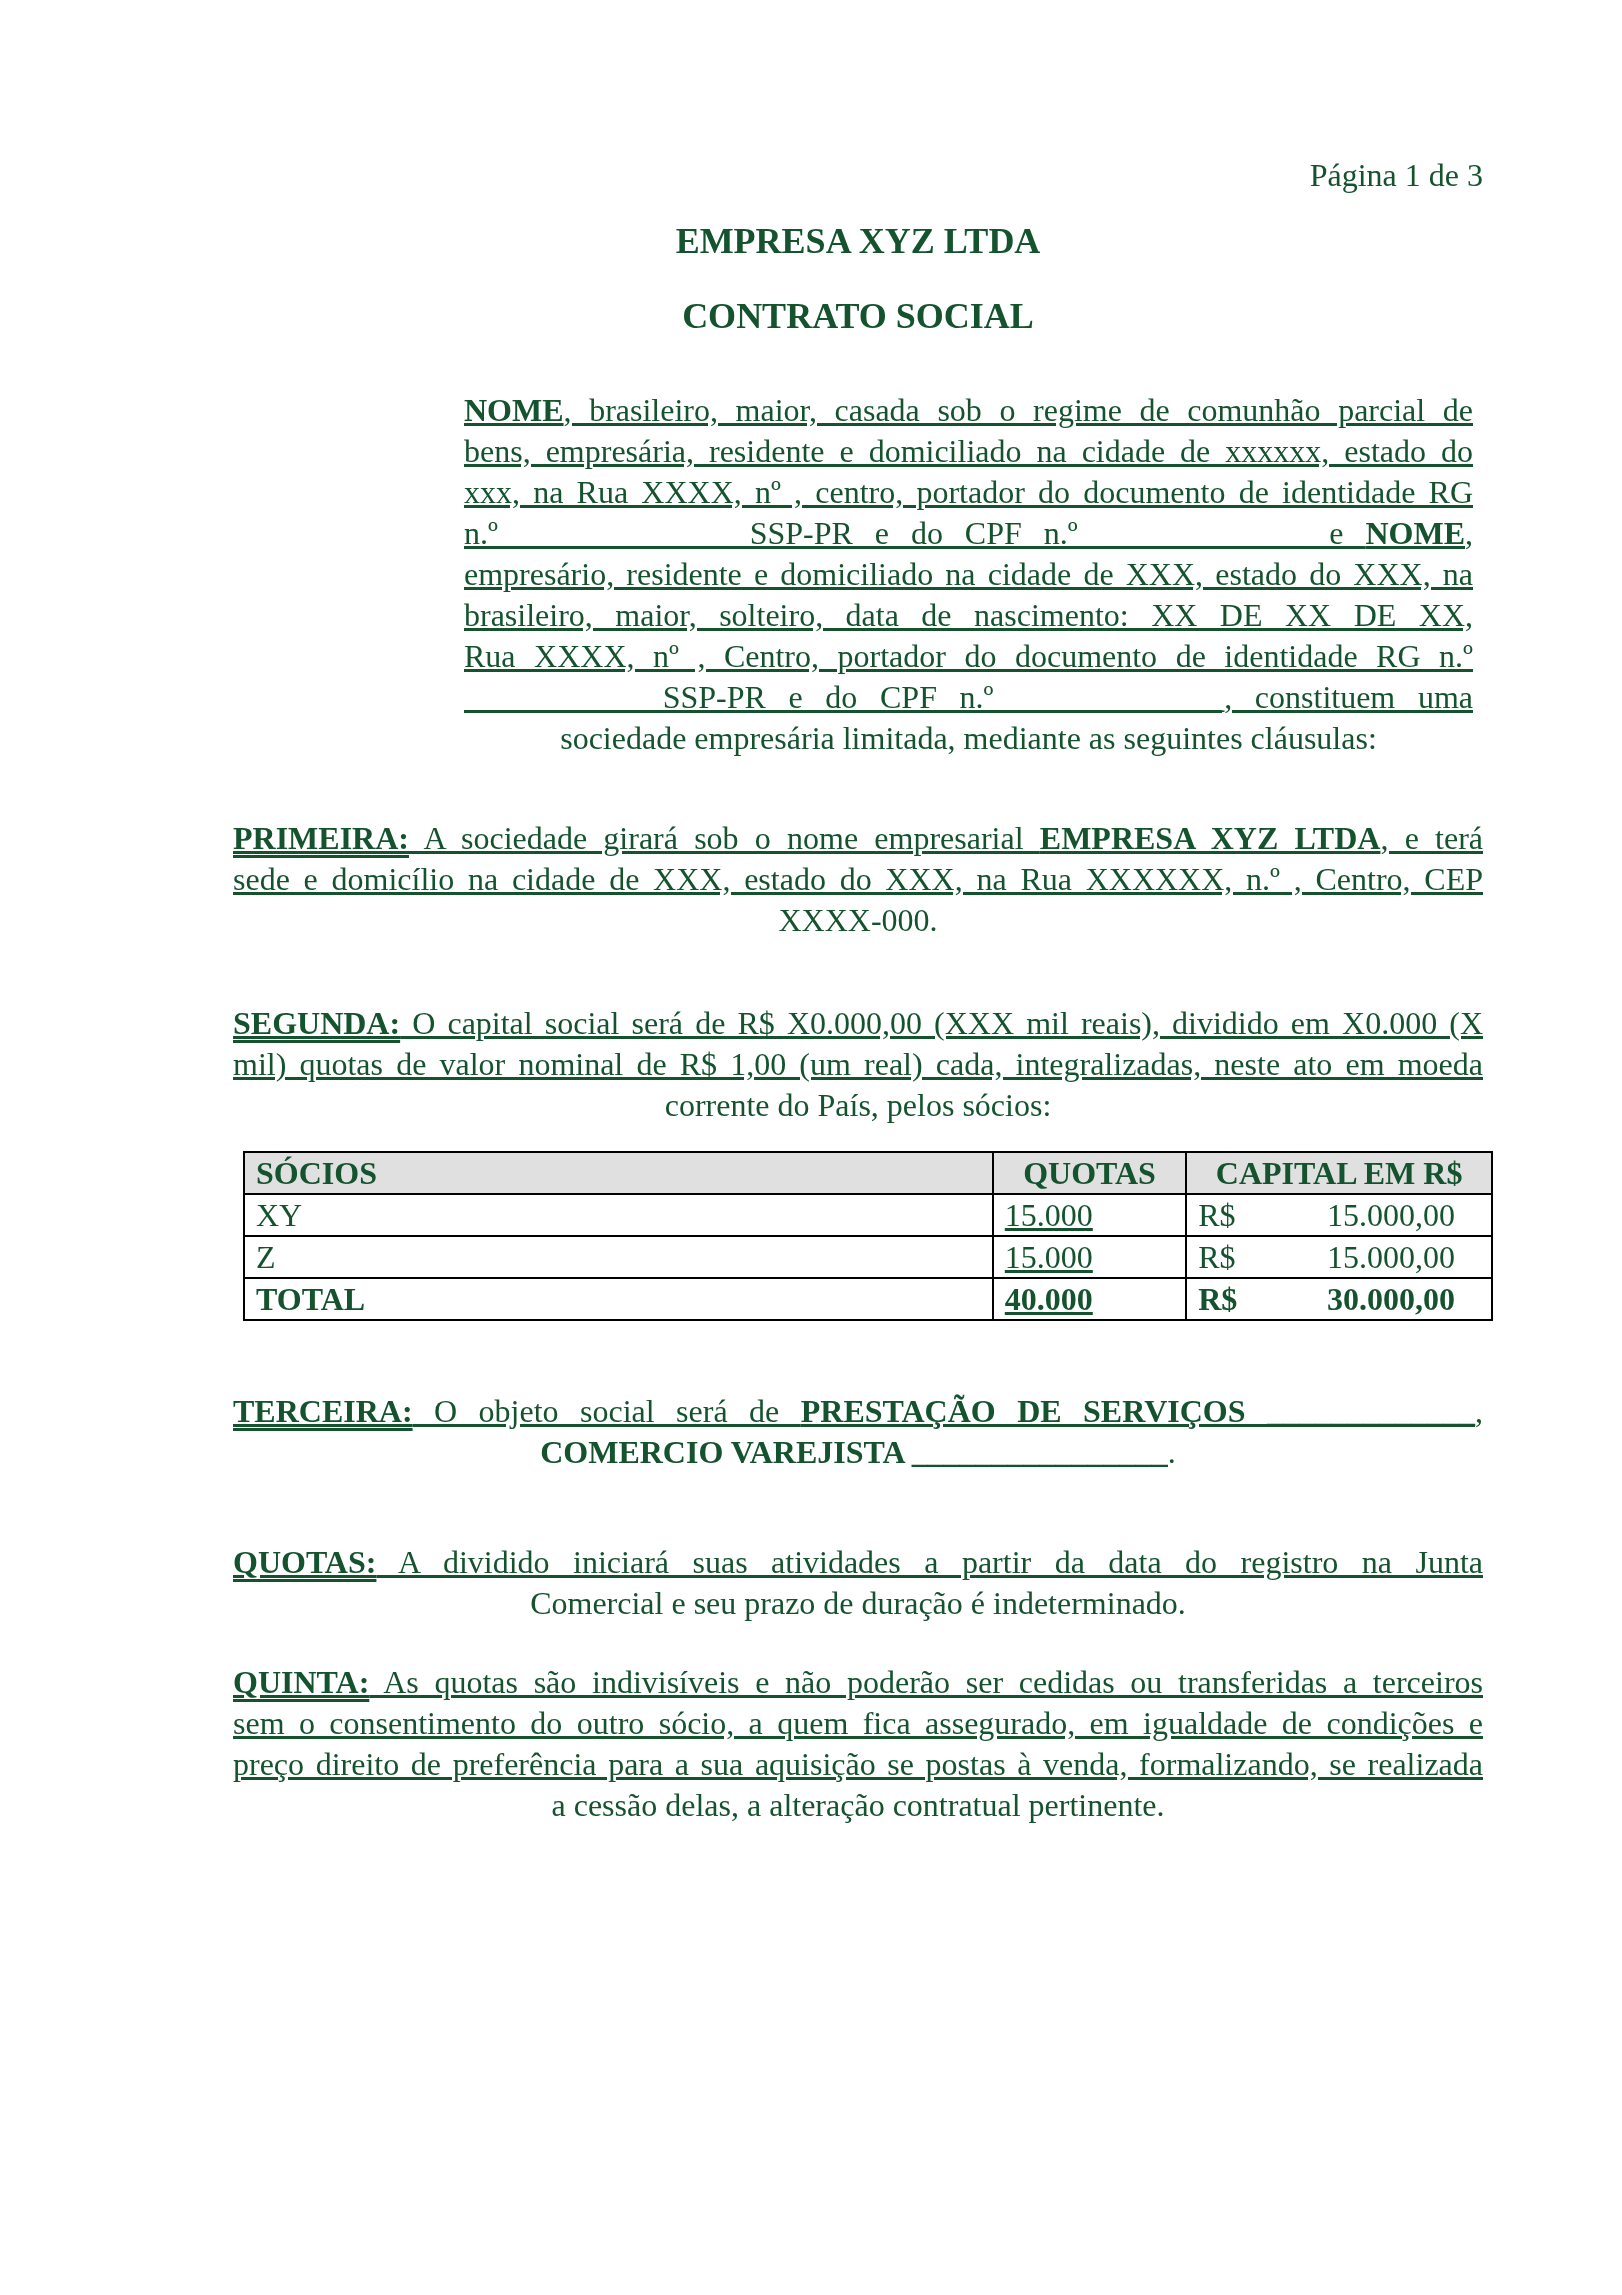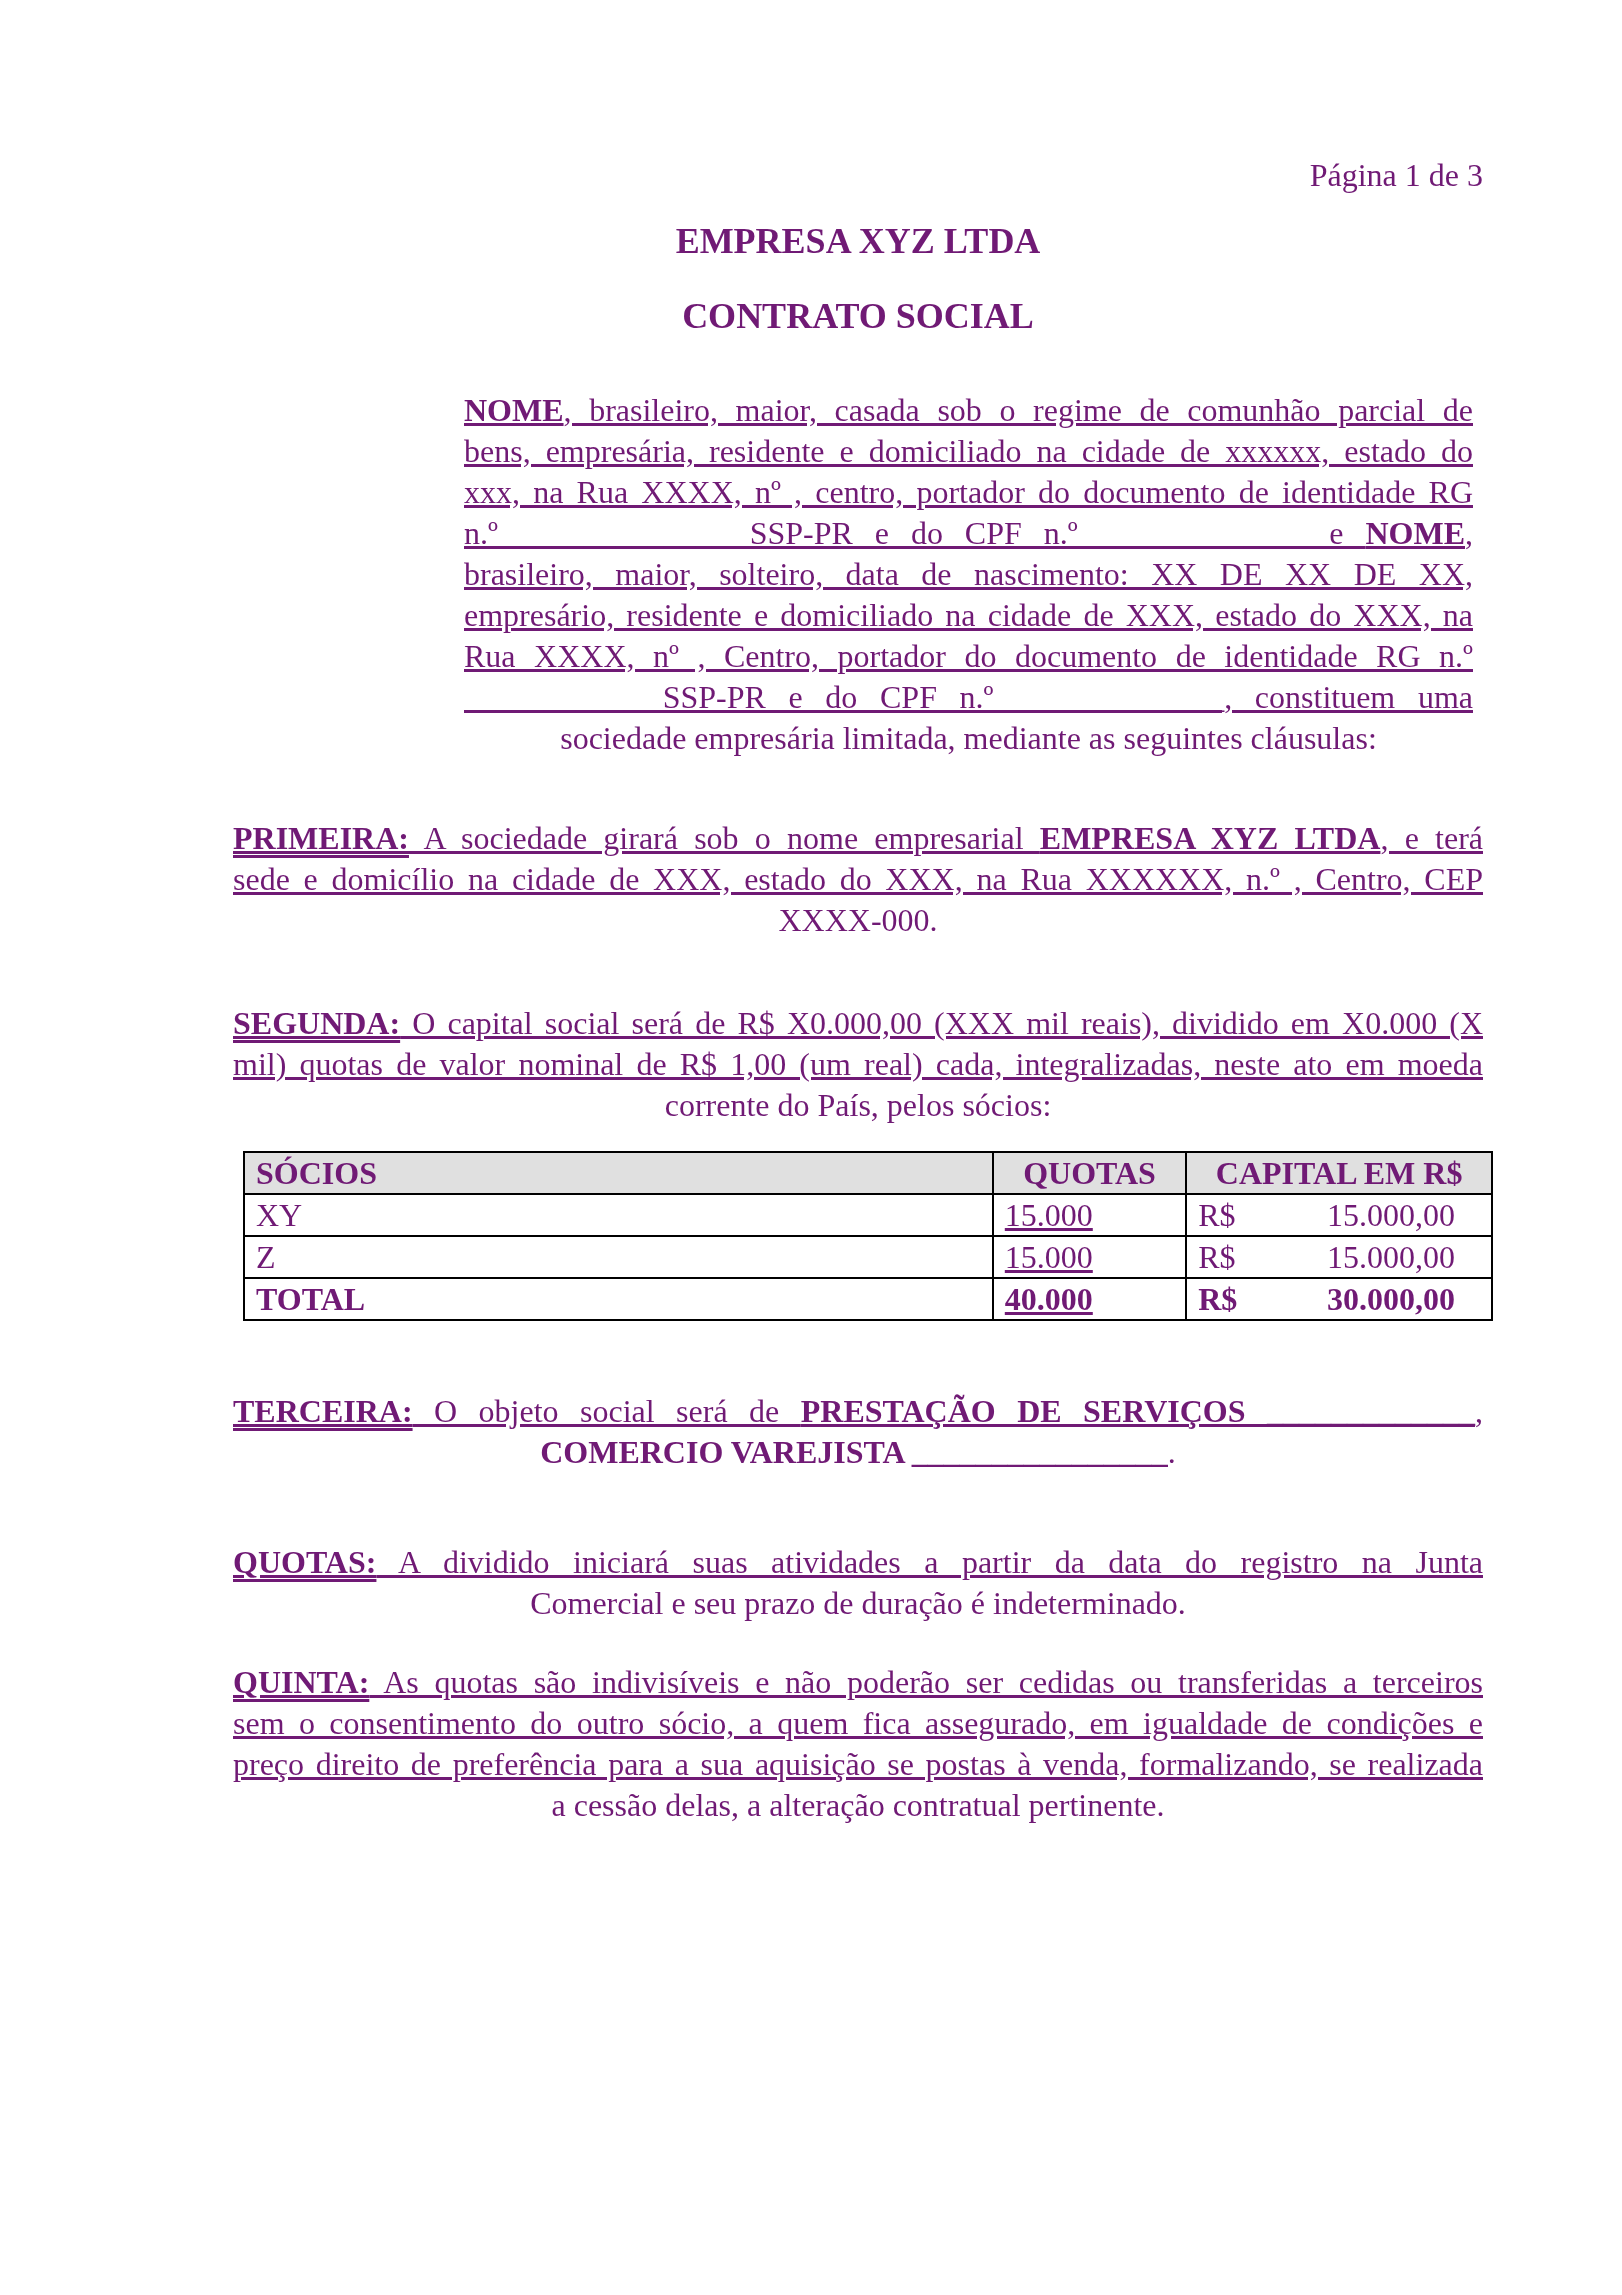--- a/index.html
+++ b/index.html
@@ -1,19 +1,19 @@
 <!DOCTYPE html>
 <html style="font-size:12.7px"><head>
 <meta charset="utf-8">
 <style>
   html,body{margin:0;padding:0;background:#ffffff;}
   .page{
     position:relative;
     width:1532px;height:2295px;
-    background:#ffffff;color:#701a75;
+    background:#ffffff;color:#14532d;
     font-family:"Liberation Serif","DejaVu Serif",serif;
     font-size:32px;
     overflow:hidden;
   }
   .abs{position:absolute;}
   .pagenum{left:233px;top:155px;width:1250px;text-align:right;line-height:41px;}
   .title{left:233px;width:1250px;text-align:center;font-weight:bold;font-size:36px;line-height:44px;}
   .t1{top:219px;}
   .t2{top:294px;}
   .para{line-height:41px;}
@@ -55,22 +55,22 @@
   <div class="abs pagenum">Página 1 de 3</div>
 
   <div class="abs title t1">EMPRESA XYZ LTDA</div>
   <div class="abs title t2">CONTRATO SOCIAL</div>
 
   <div class="abs para" id="intro">
       <div class="ln j"><span class="b">NOME</span><span>, brasileiro, maior, casada sob o regime de comunhão parcial de</span></div>
       <div class="ln j"><span>bens, empresária, residente e domiciliado na cidade de xxxxxx, estado do</span></div>
       <div class="ln j"><span>xxx, na Rua XXXX, nº , centro, portador do documento de identidade RG</span></div>
       <div class="ln j"><span>n.º _____________ SSP-PR e do CPF n.º _____________ e </span><span class="b">NOME</span><span>,</span></div>
+      <div class="ln j"><span>empresário, residente e domiciliado na cidade de XXX, estado do XXX, na</span></div>
       <div class="ln j"><span>brasileiro, maior, solteiro, data de nascimento: XX DE XX DE XX,</span></div>
-      <div class="ln j"><span>empresário, residente e domiciliado na cidade de XXX, estado do XXX, na</span></div>
       <div class="ln j"><span>Rua XXXX, nº , Centro, portador do documento de identidade RG n.º</span></div>
       <div class="ln j"><span>___________ SSP-PR e do CPF n.º _____________, constituem uma</span></div>
       <div class="ln"><span>sociedade empresária limitada, mediante as seguintes cláusulas:</span></div>
     </div>
 
   <div class="abs para" id="primeira">
       <div class="ln j"><span class="b u">PRIMEIRA:</span><span> A sociedade girará sob o nome empresarial </span><span class="b">EMPRESA XYZ LTDA</span><span>, e terá</span></div>
       <div class="ln j"><span>sede e domicílio na cidade de XXX, estado do XXX, na Rua XXXXXX, n.º , Centro, CEP</span></div>
       <div class="ln"><span>XXXX-000.</span></div>
     </div>

